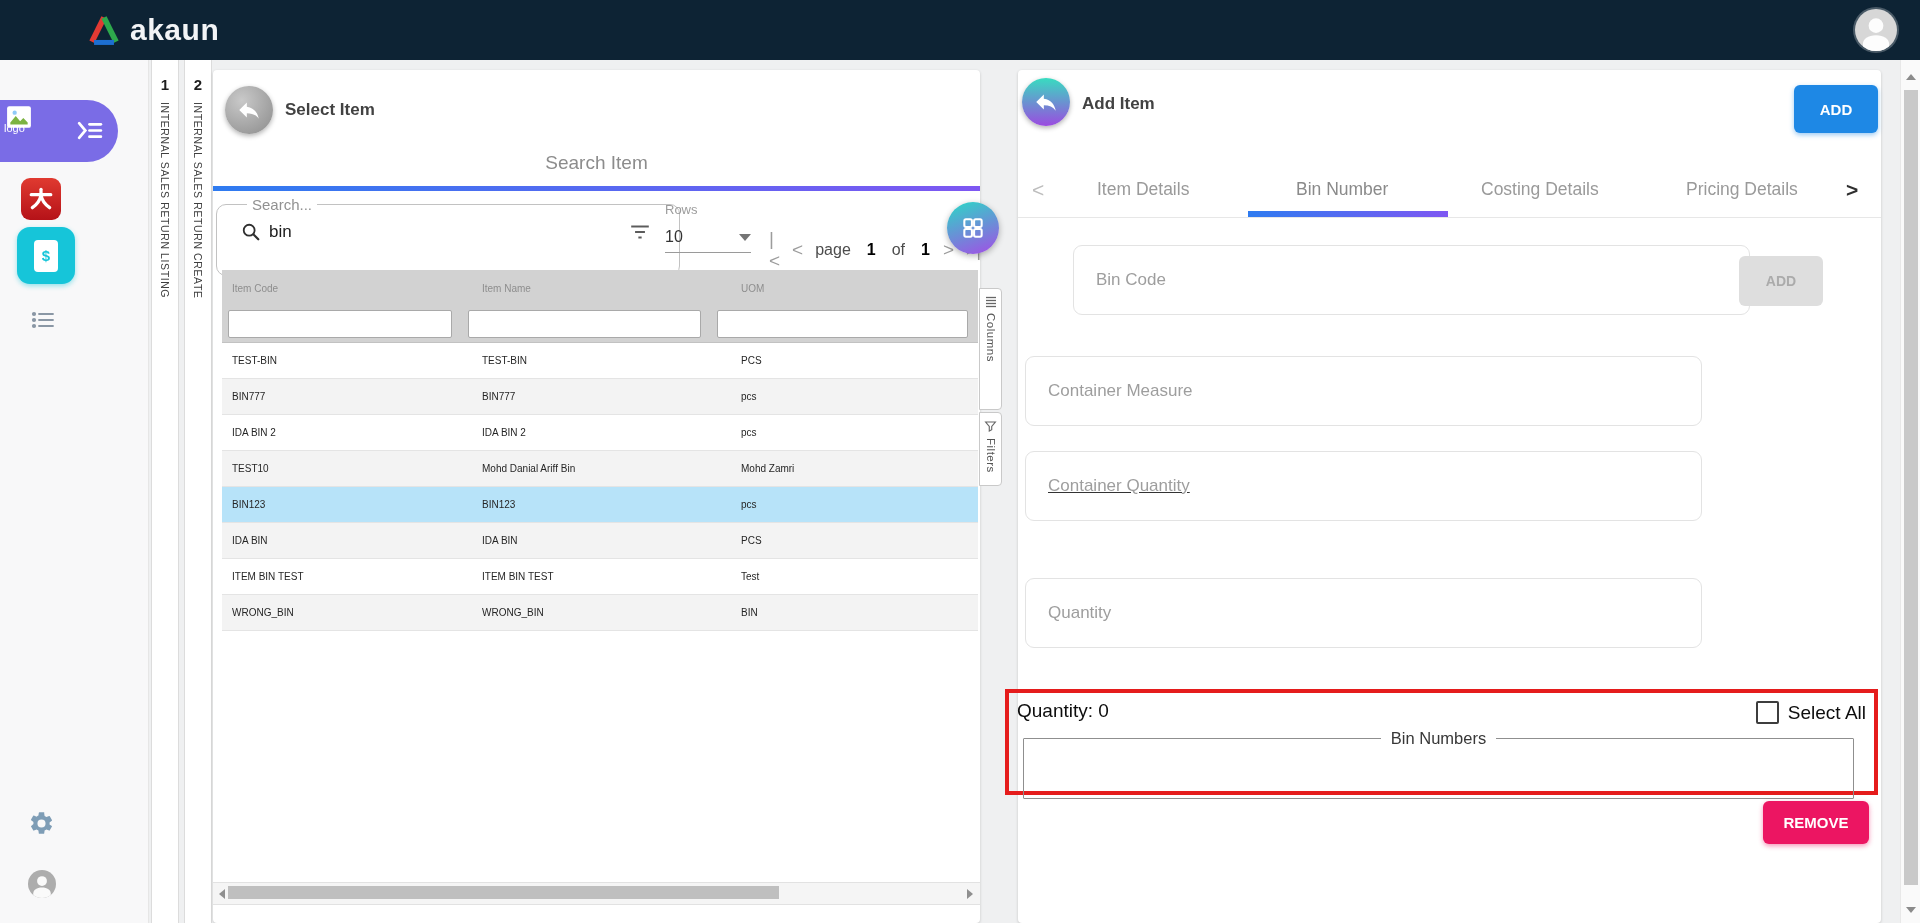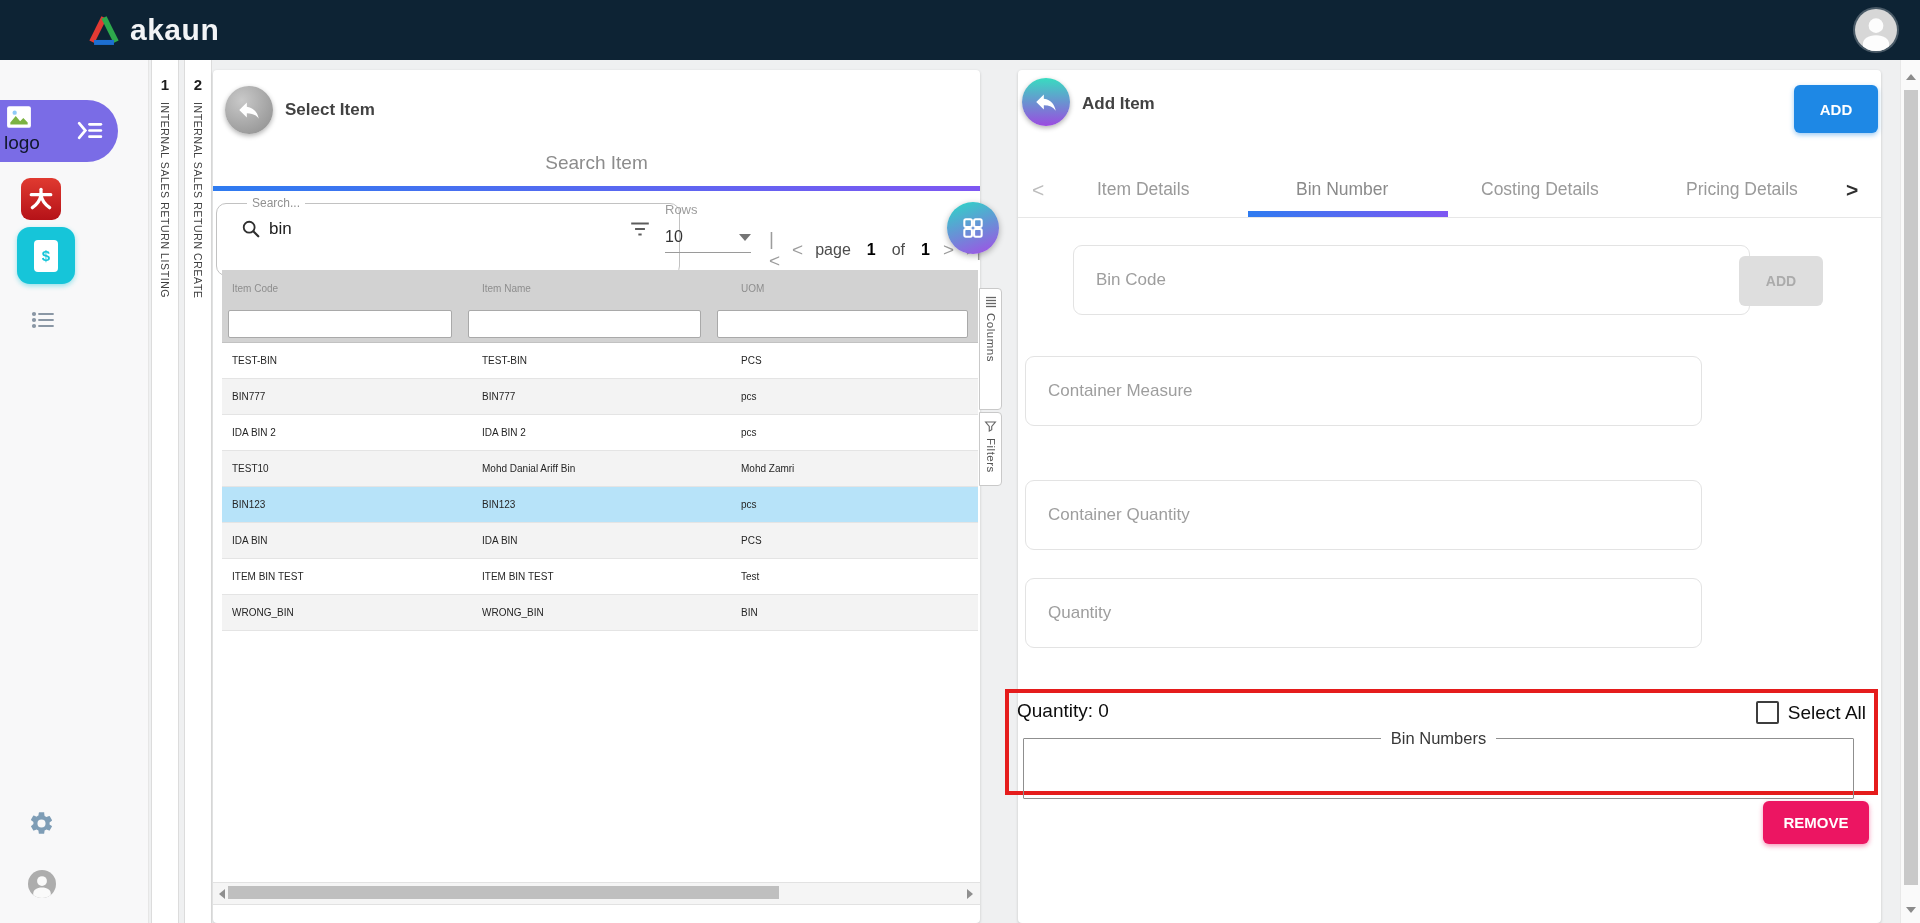--- a/index.html
+++ b/index.html
@@ -9,21 +9,21 @@
   
   .navbar{position:absolute;left:0;top:0;width:1920px;height:60px;background:#0d2334;}
   .brand{position:absolute;left:86px;top:0;height:60px;display:flex;align-items:center;gap:8px;}
   .brand-text{color:#f2f4f6;font-size:30px;font-weight:bold;letter-spacing:.5px;}
   .nav-avatar{position:absolute;right:23px;top:9px;width:42px;height:42px;border-radius:50%;overflow:hidden;background:#d7d7d7;box-shadow:0 0 0 2px rgba(255,255,255,.25);}
 
   
   .sidebar{position:absolute;left:0;top:60px;width:148px;height:863px;background:#f8f8f9;border-right:1px solid #e6e6e6;}
   .logo-pill{position:absolute;left:0;top:40px;width:118px;height:62px;background:#7a6ce6;border-radius:0 31px 31px 0;cursor:pointer;}
   .broken-img{position:absolute;left:6px;top:5px;}
-  .logo-alt{position:absolute;left:4px;top:32px;font-size:19px;color:#0f172a;}
+  .logo-alt{position:absolute;left:4px;top:22px;font-size:11px;color:#ffffff;}
   .pill-toggle{position:absolute;right:14px;top:20px;}
   .app-icon-red{position:absolute;left:21px;top:118px;width:40px;height:42px;border-radius:9px;background:linear-gradient(180deg,#e03a30,#b51218);display:flex;align-items:center;justify-content:center;cursor:pointer;}
   .app-icon-teal{position:absolute;left:17px;top:167px;width:58px;height:57px;border-radius:13px;background:#16c5d9;display:flex;align-items:center;justify-content:center;cursor:pointer;box-shadow:0 2px 5px rgba(22,197,217,.45);}
   .doc-sheet{width:24px;height:32px;background:#fff;border-radius:4px;display:flex;align-items:center;justify-content:center;font-size:15px;font-weight:bold;color:#16c5d9;}
   .list-icon{position:absolute;left:31px;top:250px;cursor:pointer;}
   .gear-icon{position:absolute;left:28px;top:750px;cursor:pointer;}
   .person-icon{position:absolute;left:28px;top:810px;width:28px;height:28px;border-radius:50%;overflow:hidden;background:#adadad;cursor:pointer;}
 
   
   .wtab{position:absolute;top:60px;height:863px;width:26px;background:#fff;border-left:1px solid #dcdcdc;border-right:1px solid #dcdcdc;cursor:pointer;display:flex;flex-direction:column;align-items:center;}
@@ -38,21 +38,21 @@
 
   .back-btn{position:absolute;width:48px;height:48px;border-radius:50%;display:flex;align-items:center;justify-content:center;cursor:pointer;box-shadow:0 2px 5px rgba(0,0,0,.3);}
   .back-gray{left:12px;top:16px;background:radial-gradient(circle at 35% 30%,#c9c9c9,#8b8b8b);}
   .back-grad{left:4px;top:8px;background:linear-gradient(180deg,#38dcc0,#9b4be0);}
   .panel-title{position:absolute;font-size:17px;font-weight:600;color:#424242;}
 
   
   .search-tab-label{position:absolute;top:82px;left:0;width:100%;text-align:center;font-size:19px;color:#8c8c8c;}
   .grad-underline{position:absolute;top:116px;left:0;width:100%;height:5px;background:linear-gradient(90deg,#2e7bf0,#7e57f2);}
   .search-fieldset{position:absolute;left:3px;top:126px;width:438px;height:62px;margin:0;border:1px solid #c2c2c2;border-radius:10px;}
-  .search-fieldset legend{margin-left:18px;padding:0 5px;font-size:12px;color:#919191;}
+  .search-fieldset legend{margin-left:18px;padding:0 5px;font-size:15px;color:#919191;}
   .search-row{display:flex;align-items:center;gap:6px;padding:2px 16px 0 12px;}
   .search-input{flex:1;border:none;outline:none;font-size:17px;color:#1d1d1d;font-family:inherit;background:transparent;}
   .rows-label{position:absolute;left:452px;top:132px;font-size:13px;color:#9c9c9c;}
   .rows-select{position:absolute;left:452px;top:152px;width:86px;height:30px;border-bottom:1px solid #9a9a9a;display:flex;align-items:center;justify-content:space-between;cursor:pointer;}
   .rows-value{font-size:16px;color:#333;}
   .caret-down{width:0;height:0;border-left:6px solid transparent;border-right:6px solid transparent;border-top:7px solid #757575;}
   .pagination{position:absolute;left:556px;top:158px;display:flex;align-items:center;gap:13px;}
   .pg-btn{font-size:19px;color:#9c9c9c;cursor:pointer;letter-spacing:-1px;}
   .pg-text{font-size:16px;color:#4c4c4c;display:flex;gap:16px;align-items:center;}
   .pg-num{font-weight:bold;color:#000;}
@@ -88,21 +88,21 @@
   .rtabs{position:absolute;left:0;top:95px;width:100%;height:52px;border-bottom:1px solid #e7e7e7;}
   .rtab{position:absolute;top:14px;font-size:17.5px;color:#9a9a9a;cursor:pointer;white-space:nowrap;}
   .rtab.active{color:#8a8a8a;}
   .rtab-underline{position:absolute;left:230px;top:46px;width:200px;height:6px;background:linear-gradient(90deg,#2e7bf0,#7e57f2);}
   .tab-chevron{position:absolute;top:13px;font-size:21px;cursor:pointer;}
   .chev-prev{left:14px;color:#bdbdbd;}
   .chev-next{left:828px;color:#2f2f2f;font-weight:bold;}
 
   .ffield{position:absolute;left:7px;width:677px;height:70px;border:1.5px solid #e3e3e3;border-radius:9px;padding-left:22px;font-size:17px;color:#333;font-family:inherit;outline:none;box-sizing:border-box;background:#fff;}
   .ffield::placeholder{color:#9e9e9e;}
-  .f0{top:175px;margin-left:48px;} .f1{top:286px;} .f2{top:410px;} .f3{top:508px;}
+  .f0{top:175px;margin-left:48px;} .f1{top:286px;} .f2{top:381px;text-decoration:underline;} .f3{top:508px;}
   .add-disabled{position:absolute;left:721px;top:186px;width:84px;height:50px;border:none;border-radius:6px;background:#dedede;color:#ababab;font-size:14px;font-weight:bold;font-family:inherit;cursor:default;}
 
   .red-box{position:absolute;left:-13px;top:619px;width:873px;height:106px;border:4px solid #e51c1c;box-sizing:border-box;}
   .qty-text{position:absolute;left:8px;top:7px;font-size:19px;color:#0d0d0d;}
   .select-all{position:absolute;right:8px;top:8px;display:flex;align-items:center;gap:9px;}
   .checkbox{width:19px;height:19px;border:2px solid #3d3d3d;border-radius:2px;background:#fff;cursor:pointer;}
   .select-all-label{font-size:19px;color:#0d0d0d;}
   .bin-fieldset{position:absolute;left:14px;right:20px;top:36px;height:52px;margin:0;border:1px solid #8f8f8f;border-radius:1px;}
   .bin-fieldset legend{margin:0 auto;padding:0 10px;font-size:16.5px;color:#383838;text-align:center;}
   .remove-btn{position:absolute;left:745px;top:731px;width:106px;height:43px;border:none;border-radius:6px;background:#ec1562;color:#fff;font-size:15px;font-weight:bold;font-family:inherit;cursor:pointer;box-shadow:0 2px 5px rgba(236,21,98,.45);}

